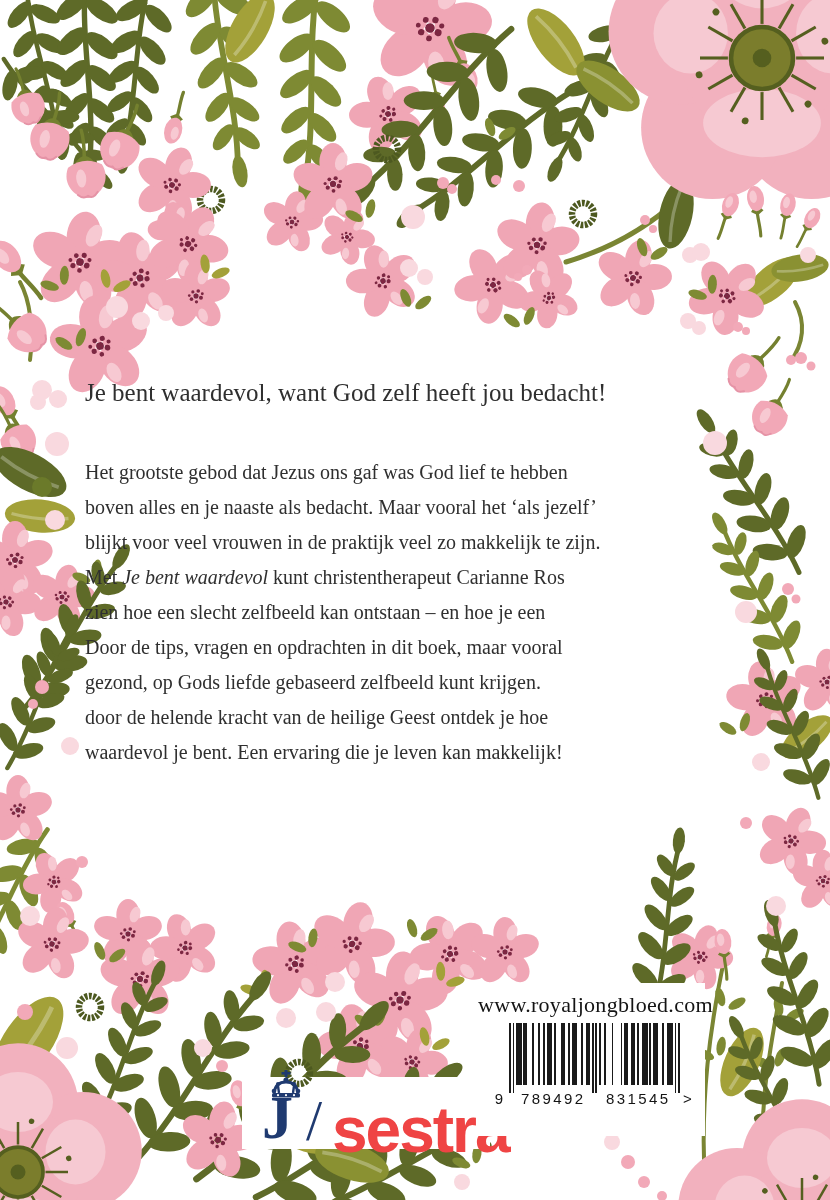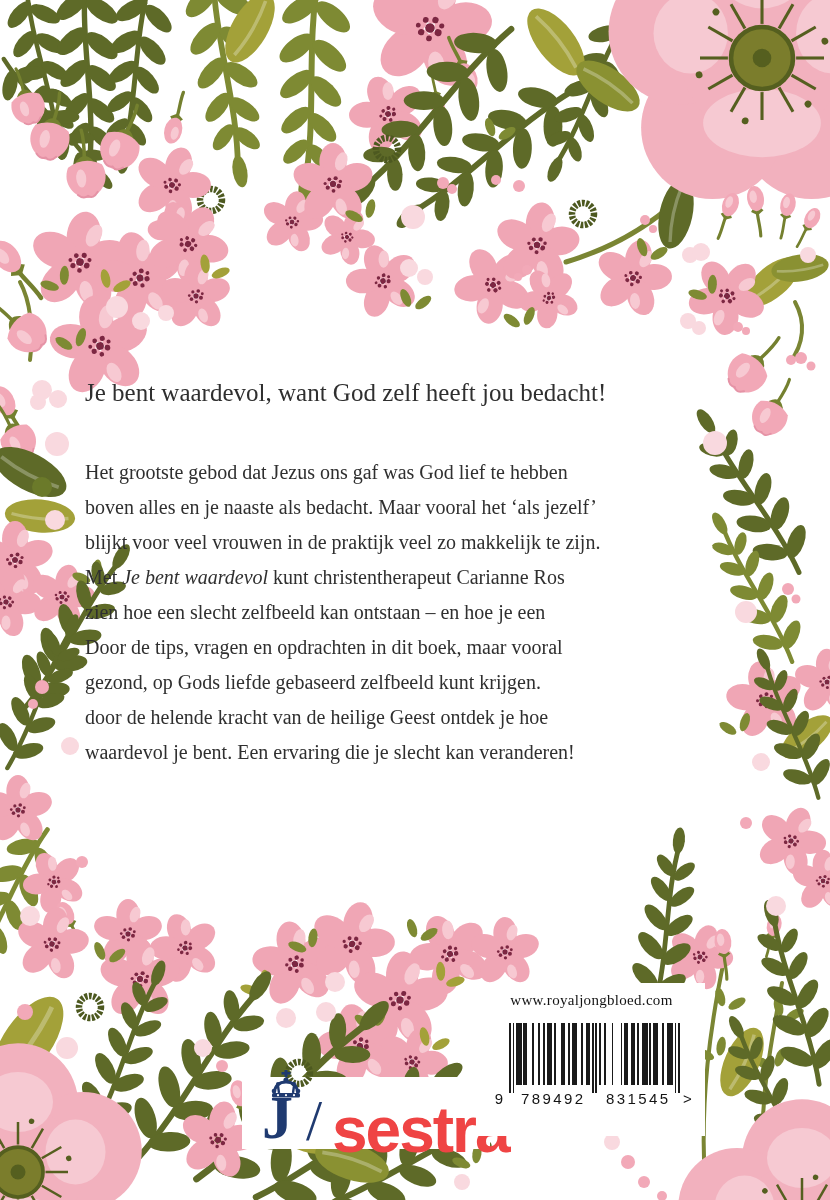--- a/index.html
+++ b/index.html
@@ -18,21 +18,21 @@
   .logo{position:absolute;left:256px;top:1066px;width:225px;height:90px;}
   .crown{position:absolute;left:10px;top:4px;width:40px;height:32px;}
   .monogram{position:absolute;left:6px;top:20px;font-family:"Liberation Serif",serif;
     font-weight:700;font-size:62px;line-height:1;color:#1f3a70;}
   .slash{position:absolute;left:50px;top:26px;font-family:"Liberation Serif",serif;
     font-weight:400;font-size:58px;line-height:1;color:#1f3a70;}
   .wordmark{position:absolute;left:76px;top:32px;font-family:Liberation Sans, sans-serif;
     font-weight:700;font-size:64px;line-height:1;color:#ef4444;letter-spacing:-2px;}
   
   .barcode-panel{position:absolute;left:478px;top:983px;width:227px;height:153px;background:#ffffff;}
-  .website{margin-top:9px;text-align:center;font-size:15px;color:#141414;letter-spacing:.3px;}
+  .website{margin-top:9px;text-align:center;font-size:22px;color:#141414;letter-spacing:.3px;}
   .ean{position:absolute;left:13px;top:40px;width:204px;height:88px;}
   .ean .bd{font-family:"Liberation Sans",sans-serif;font-size:15px;fill:#141414;}
 </style>
 </head>
 <body>
 
 <div class="cover">
 
   <svg class="florals" viewBox="0 0 830 1200" aria-hidden="true">
     <defs>
@@ -362,21 +362,21 @@
     <div class="headline">Je bent waardevol, want God zelf heeft jou bedacht!</div>
     <div id="blurb-body">
         <div class="bline"><span>Het grootste gebod dat Jezus ons gaf was God lief te hebben</span></div>
         <div class="bline"><span>boven alles en je naaste als bedacht. Maar vooral het ‘als jezelf’</span></div>
         <div class="bline"><span>blijkt voor veel vrouwen in de praktijk veel zo makkelijk te zijn.</span></div>
         <div class="bline"><span>Met </span><span class="it">Je bent waardevol</span><span> kunt christentherapeut Carianne Ros</span></div>
         <div class="bline"><span>zien hoe een slecht zelfbeeld kan ontstaan – en hoe je een</span></div>
         <div class="bline"><span>Door de tips, vragen en opdrachten in dit boek, maar vooral</span></div>
         <div class="bline"><span>gezond, op Gods liefde gebaseerd zelfbeeld kunt krijgen.</span></div>
         <div class="bline"><span>door de helende kracht van de heilige Geest ontdek je hoe</span></div>
-        <div class="bline"><span>waardevol je bent. Een ervaring die je slecht kan veranderen!</span></div>
+        <div class="bline"><span>waardevol je bent. Een ervaring die je leven kan makkelijk!</span></div>
       </div>
   </main>
 
   <div class="logo">
     <svg class="crown" viewBox="0 0 40 32" aria-hidden="true">
       <g fill="#1f3a70">
         <rect x="18.5" y="0" width="3" height="7"></rect>
         <rect x="15.5" y="2" width="9" height="2.6"></rect>
         <circle cx="20" cy="10" r="2.6"></circle>
         <circle cx="8" cy="21" r="2.3"></circle>

